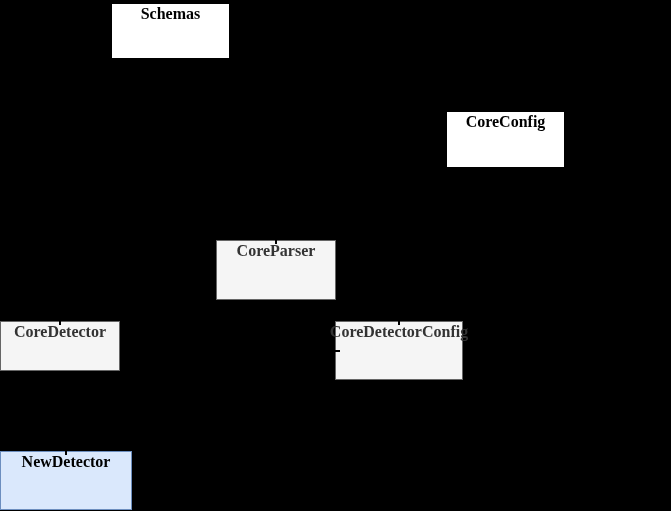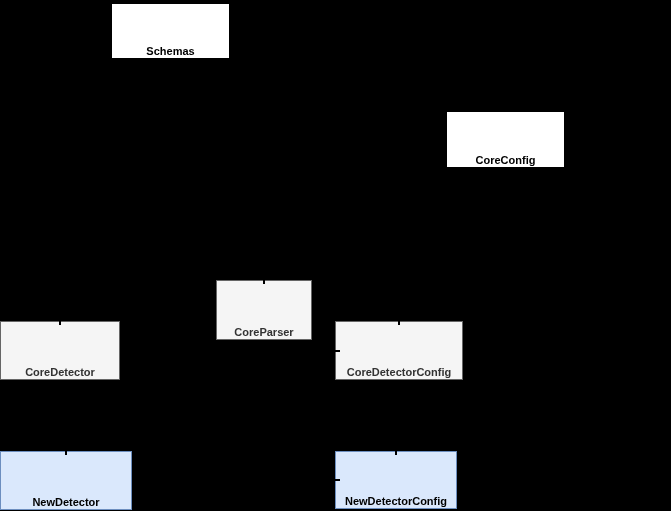--- a/index.html
+++ b/index.html
@@ -12,30 +12,31 @@
     width: 671px;
     height: 511px;
     background: #000000;
     overflow: hidden;
     font-family: "Liberation Sans", sans-serif;
   }
   .node {
     position: absolute;
     box-sizing: border-box;
     display: flex;
-    align-items: flex-end;
+    align-items: flex-start;
     justify-content: center;
     text-align: center;
-    font-size: 11px;
+    font-size: 16px;
     font-weight: bold;
     line-height: 1.2;
     border: 1px solid #000000;
     background: #ffffff;
     color: #000000;
     cursor: default;
+    font-family: Liberation Serif, serif;
   }
   .style-default {
     background: #ffffff;
     border-color: #000000;
     color: #000000;
   }
   .style-gray {
     background: #f5f5f5;
     border-color: #666666;
     color: #333333;
@@ -66,23 +67,23 @@
     margin-top: -1px;
     width: 5px;
     height: 2px;
     background: #000000;
   }
 
   
   #n-schemas            { left: 111px; top: 3px;   width: 119px; height: 56px; }
   #n-core-component     { left: 111px; top: 111px; width: 119px; height: 56px; }
   #n-core-config        { left: 446px; top: 111px; width: 119px; height: 57px; }
-  #n-core-parser        { left: 216px; top: 240px; width: 96px; height: 60px; margin-top: 40px; }
+  #n-core-parser        { left: 216px; top: 240px; width: 120px; height: 60px; }
   #n-core-parser-config { left: 549px; top: 240px; width: 116px; height: 60px; }
-  #n-core-detector      { left: 0px;   top: 321px; width: 120px; height: 59px; }
+  #n-core-detector      { left: 0px;   top: 321px; width: 120px; height: 50px; }
   #n-core-detector-config { left: 335px; top: 321px; width: 128px; height: 59px; }
   #n-new-detector       { left: 0px;   top: 451px; width: 132px; height: 59px; }
   #n-new-detector-config { left: 335px; top: 451px; width: 122px; height: 58px; }
 </style>
 </head>
 <body>
 
 <div class="stage">
 
   <div id="n-schemas" class="node style-default">
@@ -109,19 +110,14 @@
     <span class="tick-top"></span>
     <span class="tick-left"></span>
     <span class="label">CoreDetectorConfig</span>
   </div>
 
   <div id="n-new-detector" class="node style-blue">
     <span class="tick-top"></span>
     <span class="label">NewDetector</span>
   </div>
 
-  <div id="n-new-detector-config" class="node style-blue">
-    <span class="tick-top"></span>
-    <span class="tick-left"></span>
-    <span class="label">NewDetectorConfig</span>
-  </div>
 
 </div>
 
 </body></html>

